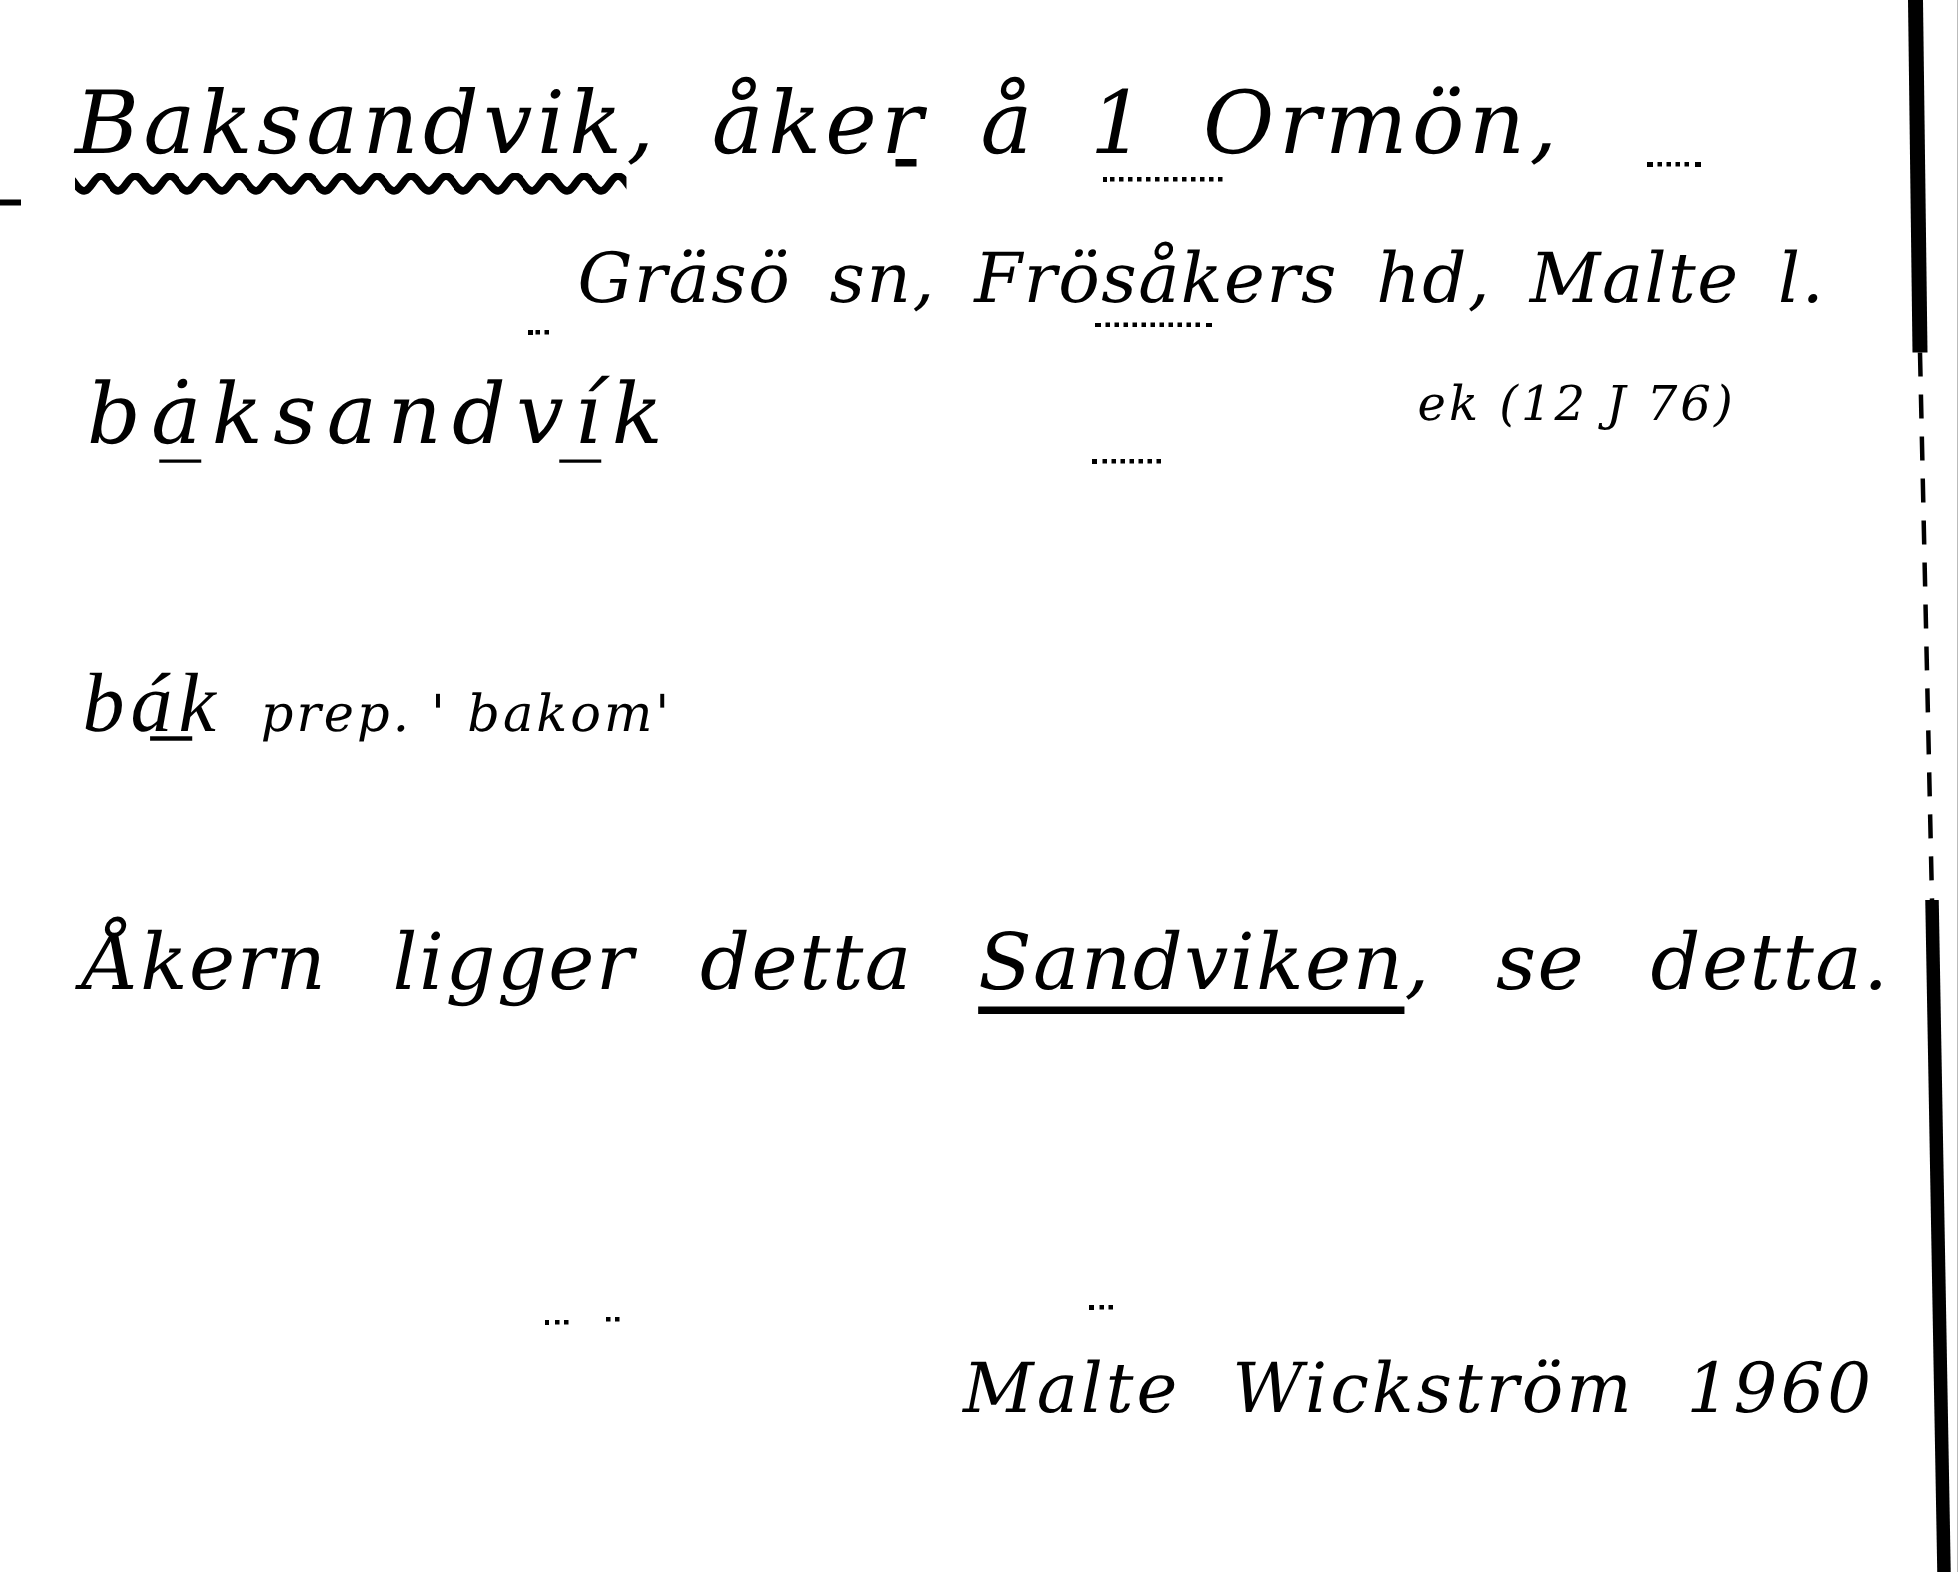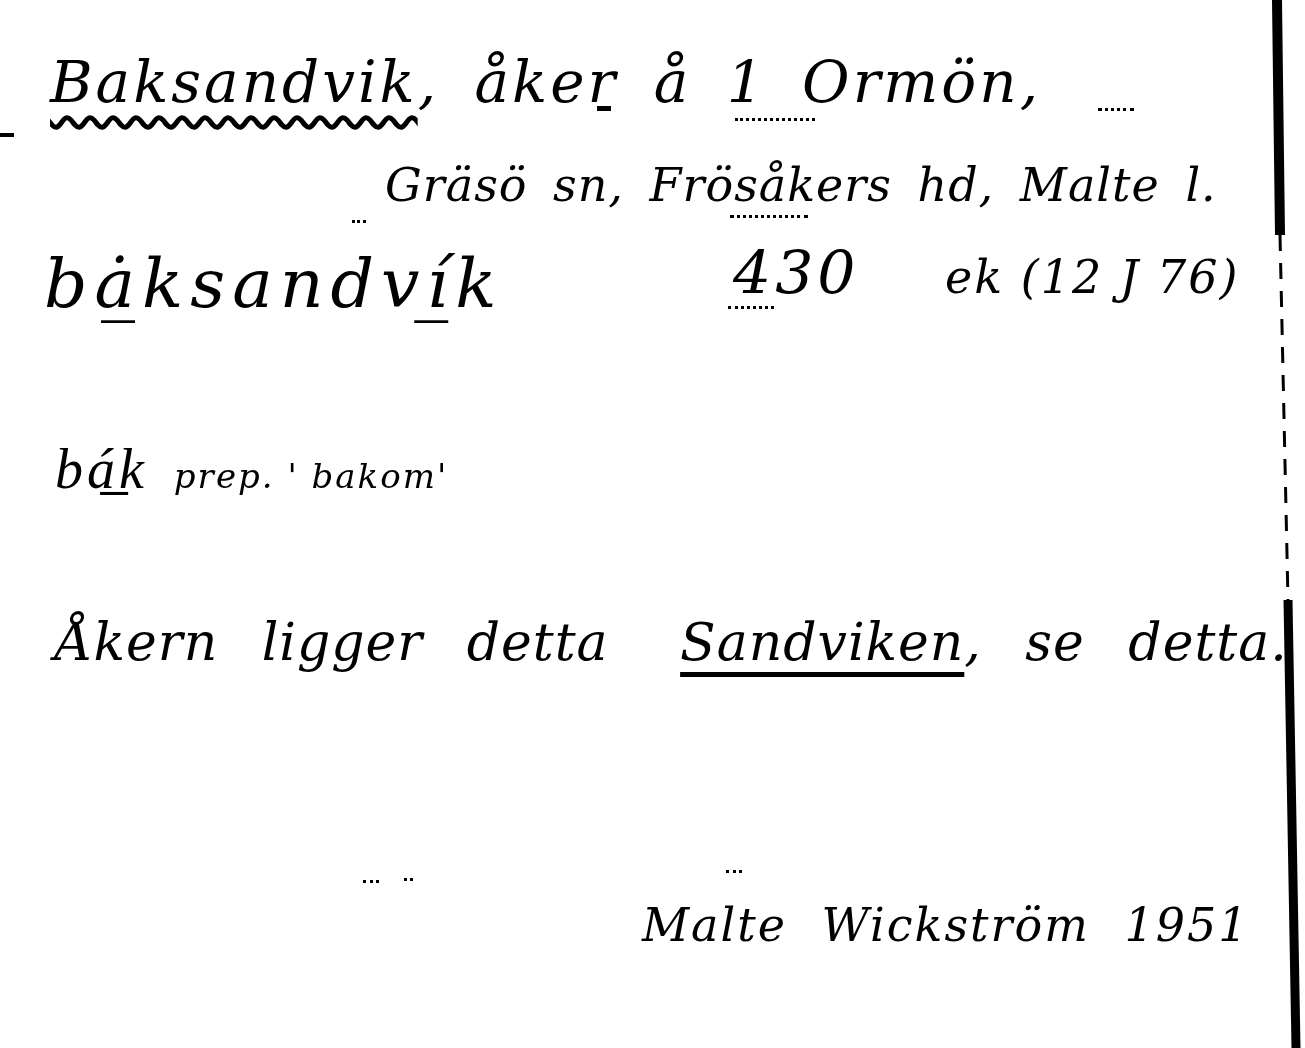--- a/index.html
+++ b/index.html
@@ -19,35 +19,34 @@
   .line-headword { left: 50px; top: 48px; font-size: 58px; letter-spacing: 3px; word-spacing: 14px; }
   .headword-underlined {
     text-decoration-line: underline;
     text-decoration-style: wavy;
     text-decoration-thickness: 5px;
     text-underline-offset: 14px;
   }
 
   .line-parish { left: 385px; top: 158px; font-size: 46px; letter-spacing: 1px; word-spacing: 10px; }
 
-  .line-phonetic { left: 44px; top: 244px; font-size: 68px; letter-spacing: 7px; }
+  .line-phonetic { left: 58px; top: 244px; font-size: 56px; letter-spacing: 7px; }
   .archive-number { position: absolute; left: 733px; top: 238px; font-size: 60px; letter-spacing: 4px; }
-  .map-reference { position: absolute; left: 945px; top: 250px; font-size: 46px; letter-spacing: 2px; }
+  .map-reference { position: absolute; left: 945px; top: 250px; font-size: 32px; letter-spacing: 2px; }
 
   .line-etymology { left: 55px; top: 436px; font-size: 56px; }
   .etymology-term { letter-spacing: 4px; font-family: Liberation Serif, serif; }
   .etymology-gloss { margin-left: 26px; font-size: 34px; letter-spacing: 2px; }
 
   .line-note { left: 55px; top: 612px; font-size: 52px; letter-spacing: 1px; word-spacing: 26px; }
   .note-reference {
     text-decoration-line: underline;
     text-decoration-style: solid;
     text-decoration-thickness: 5px;
     text-underline-offset: 12px;
-    margin-left: 28px;
   }
 
   .line-signature { left: 642px; top: 898px; font-size: 46px; letter-spacing: 2px; word-spacing: 18px; }
 
   
   .dotted-mark { position: absolute; border-top: 3px dotted #000; }
   .dash-mark   { position: absolute; background: #000; }
 
   .edge-artifact { position: absolute; left: 1263px; top: 0; width: 42px; height: 1048px; }
 </style>
@@ -56,33 +55,32 @@
 
 <div class="card">
 
   <div class="line line-headword">
     <span class="headword-underlined">Baksandvik</span><span>, åker å 1 Ormön,</span>
   </div>
 
   <div class="line line-parish">Gräsö sn, Frösåkers hd, Malte l.</div>
 
   <div class="line line-phonetic">bȧ̲ksandví̲k</div>
-  <div class="archive-number">430</div>
   <div class="map-reference">ek (12 J 76)</div>
 
   <div class="line line-etymology">
     <span class="etymology-term">bá̲k</span><span class="etymology-gloss">prep. ' bakom'</span>
   </div>
 
   <div class="line line-note">
     <span>Åkern ligger detta</span>
     <span class="note-reference">Sandviken</span><span>, se detta.</span>
   </div>
 
-  <div class="line line-signature">Malte Wickström 1951</div>
+  <div class="line line-signature">Malte Wickström 1960</div>
 
   <div class="dash-mark" style="left:0px;   top:133px; width:14px; height:4px;"></div>
   <div class="dash-mark" style="left:597px; top:106px; width:14px; height:5px;"></div>
   <div class="dotted-mark" style="left:735px; top:118px; width:80px;"></div>
   <div class="dotted-mark" style="left:1098px;top:108px; width:36px;"></div>
   <div class="dotted-mark" style="left:352px; top:220px; width:14px;"></div>
   <div class="dotted-mark" style="left:730px; top:215px; width:78px;"></div>
   <div class="dotted-mark" style="left:728px; top:306px; width:46px;"></div>
   <div class="dotted-mark" style="left:363px; top:880px; width:16px;"></div>
   <div class="dotted-mark" style="left:404px; top:878px; width:9px;"></div>

